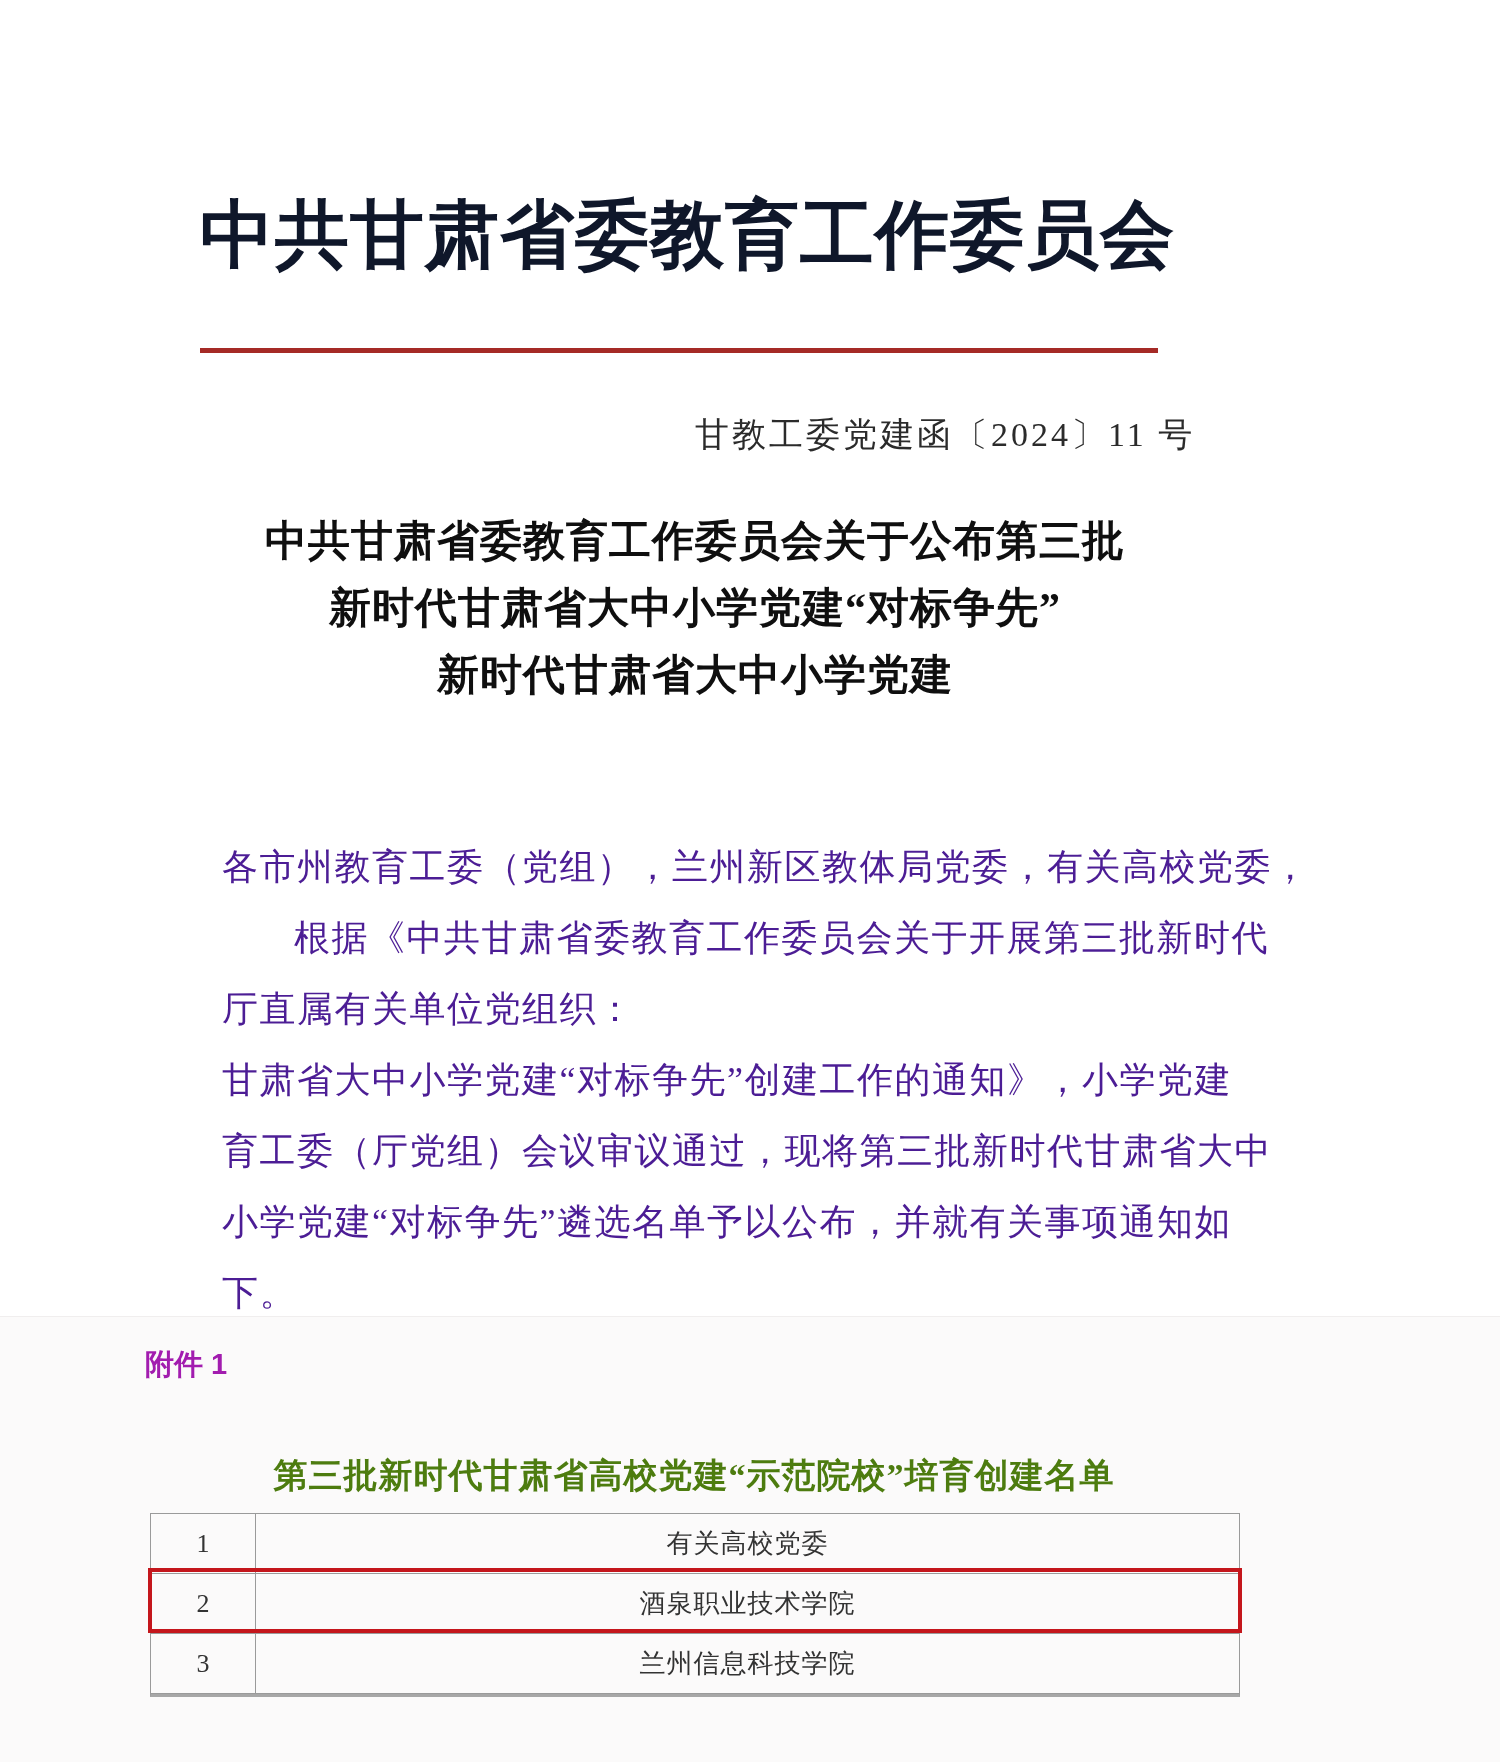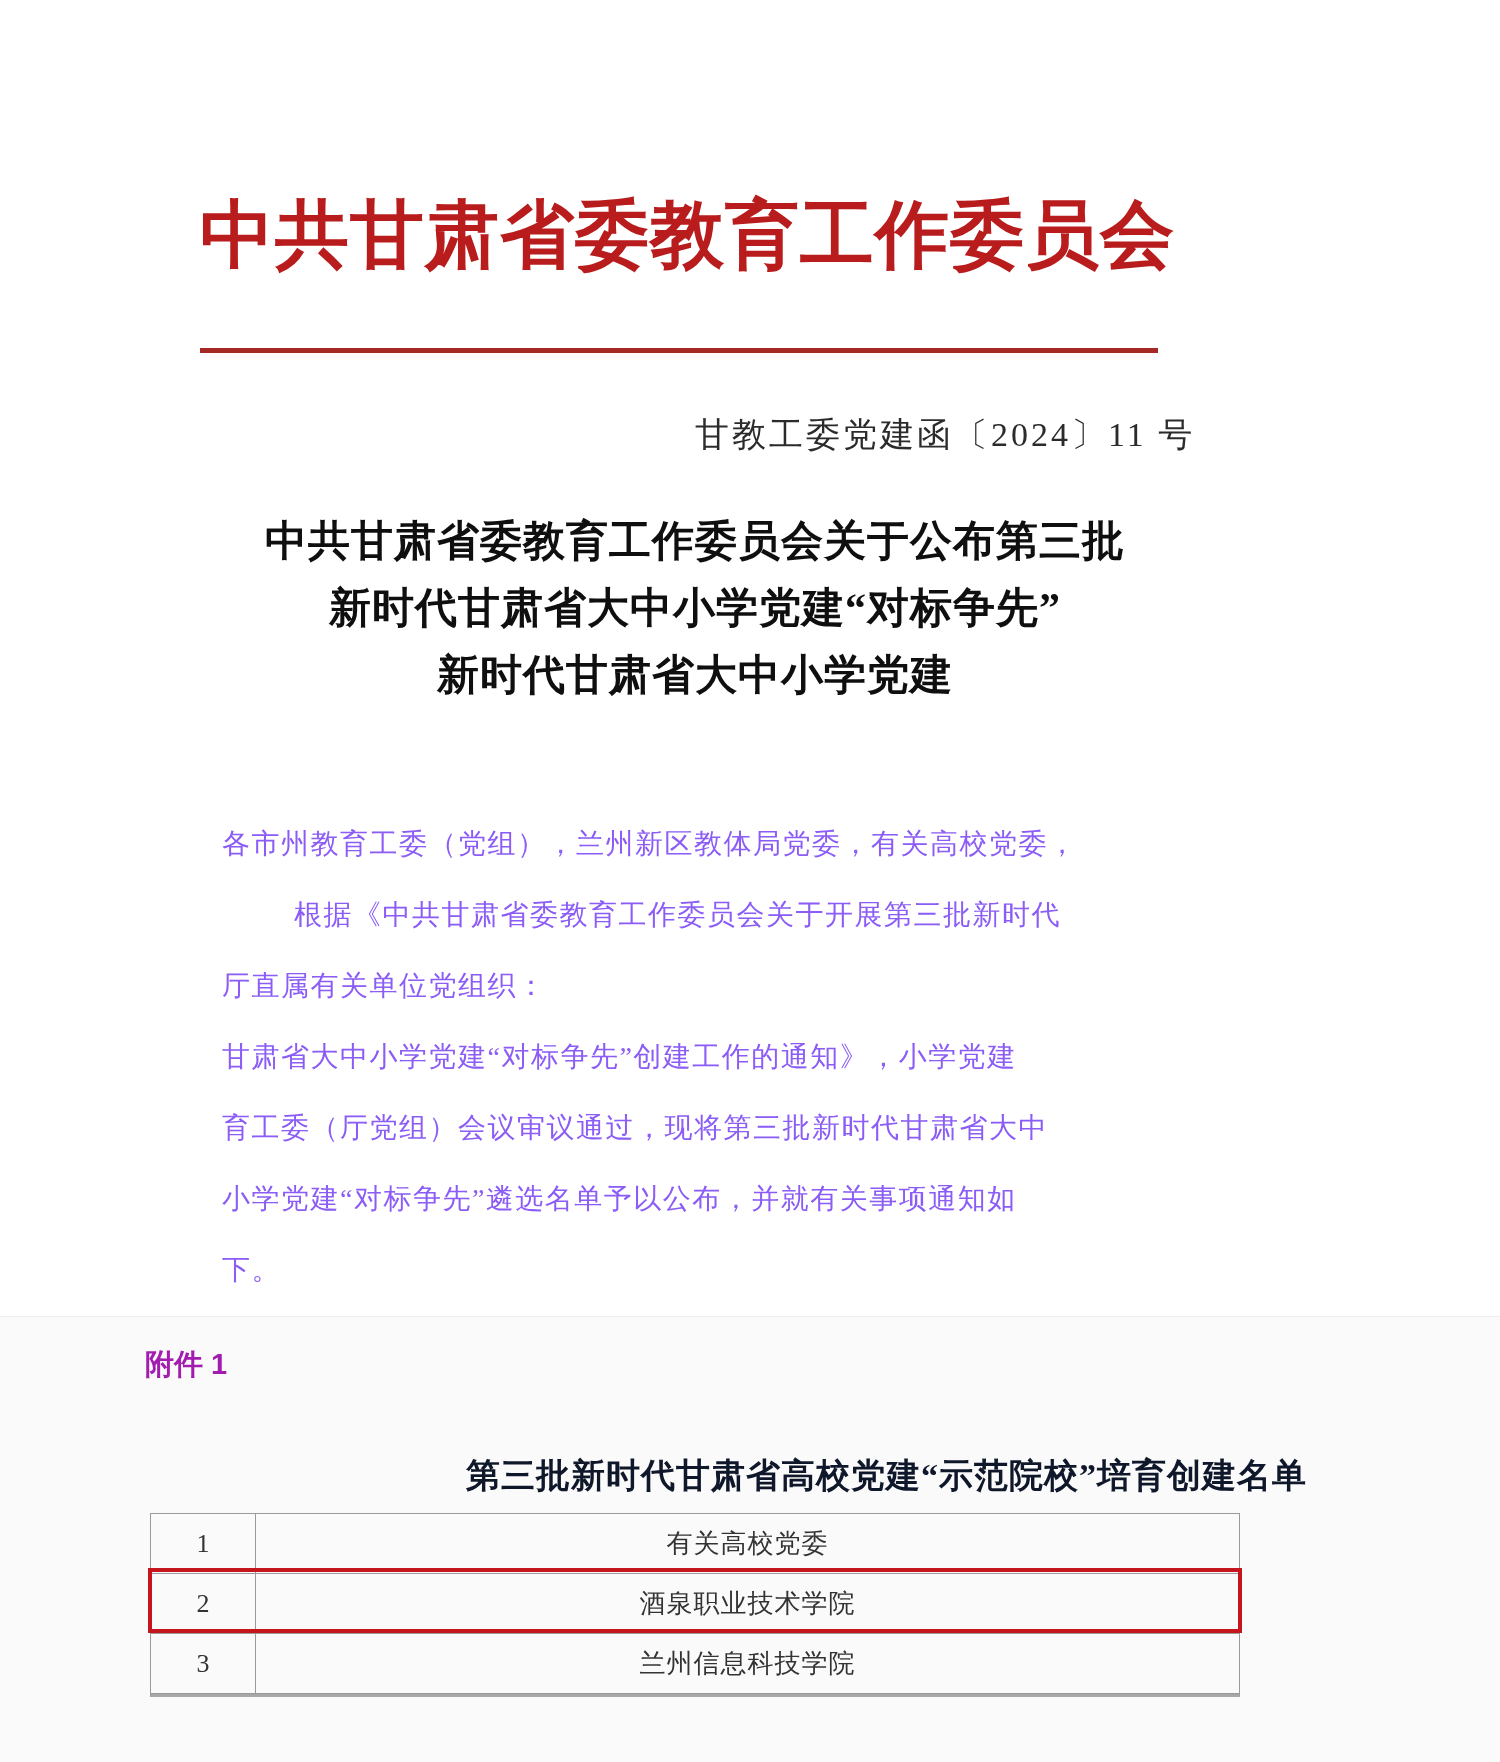--- a/index.html
+++ b/index.html
@@ -13,21 +13,21 @@
     color:#262626;
   }
   
   .letterhead{
     position:absolute;
     top:186px; left:200px; width:958px;
     text-align:left;
     font-size:74px;
     font-weight:bold;
     letter-spacing:1px;
-    color:#b91c1c;
+    color:#0f172a;
     white-space:nowrap;
   }
   .red-rule{
     position:absolute;
     top:348px; left:200px; width:958px; height:5px;
     background:#A52A26;
   }
   .doc-number{
     position:absolute;
     top:412px; left:695px;
@@ -42,25 +42,25 @@
     top:508px; left:150px; width:1090px;
     text-align:center;
     font-size:42px;
     line-height:67px;
     font-weight:bold;
     letter-spacing:1px;
     color:#0f0f0f;
   }
   .body-block{
     position:absolute;
-    top:808px; left:222px; width:1080px;
-    font-size:28px;
+    top:832px; left:222px; width:1080px;
+    font-size:36px;
     line-height:71px;
     letter-spacing:1.5px;
-    color:#8b5cf6;
+    color:#4c1d95;
   }
   .body-line{white-space:nowrap;}
   .body-line.indent{text-indent:72px;}
   
   .page-bottom{
     position:absolute;
     top:1316px; left:0; width:1500px; height:446px;
     background:#fbfafa;
     border-top:1px solid #f0eeee;
   }
@@ -68,26 +68,26 @@
     position:absolute;
     top:28px; left:145px;
     font-family:"Liberation Sans","DejaVu Sans",sans-serif;
     font-size:29px;
     font-weight:bold;
     color:#a21caf;
     white-space:nowrap;
   }
   .table-title{
     position:absolute;
-    top:136px; left:67px; width:1240px;
-    text-align:right;
+    top:136px; left:74px; width:1240px;
+    text-align:center;
     font-size:34px;
     font-weight:bold;
     letter-spacing:1px;
-    color:#0f172a;
+    color:#4d7c0f;
     white-space:nowrap;
   }
   .roster{
     position:absolute;
     top:196px; left:150px; width:1090px;
     border:1px solid #9a9a9a;
     border-bottom:3px solid #a7a7a7;
     box-sizing:border-box;
     background:#fbfafa;
   }

